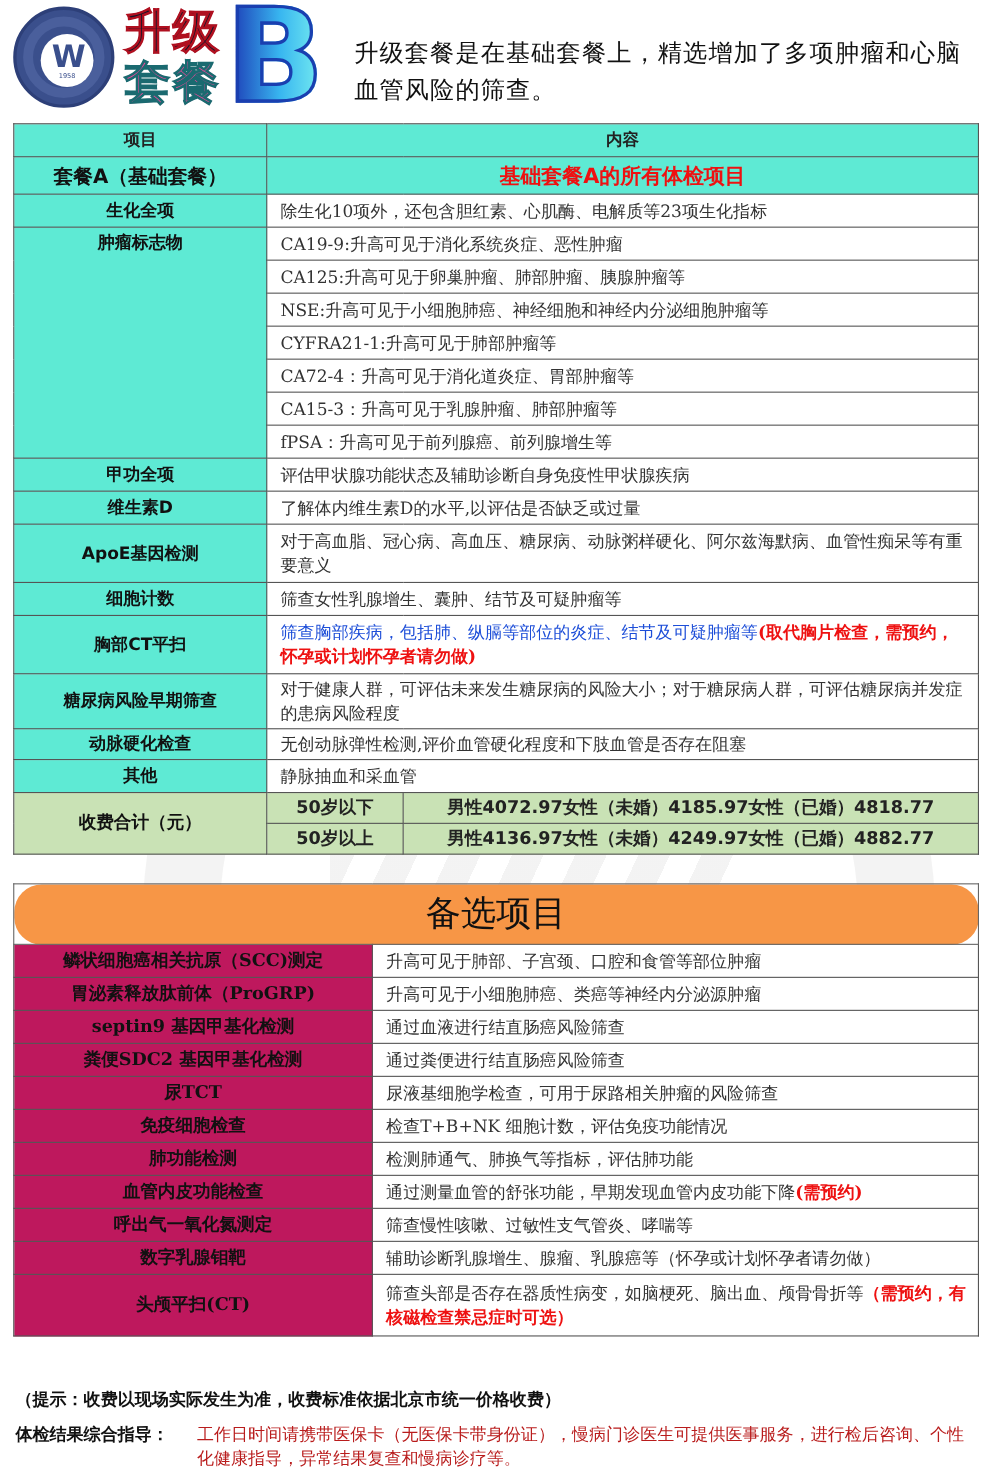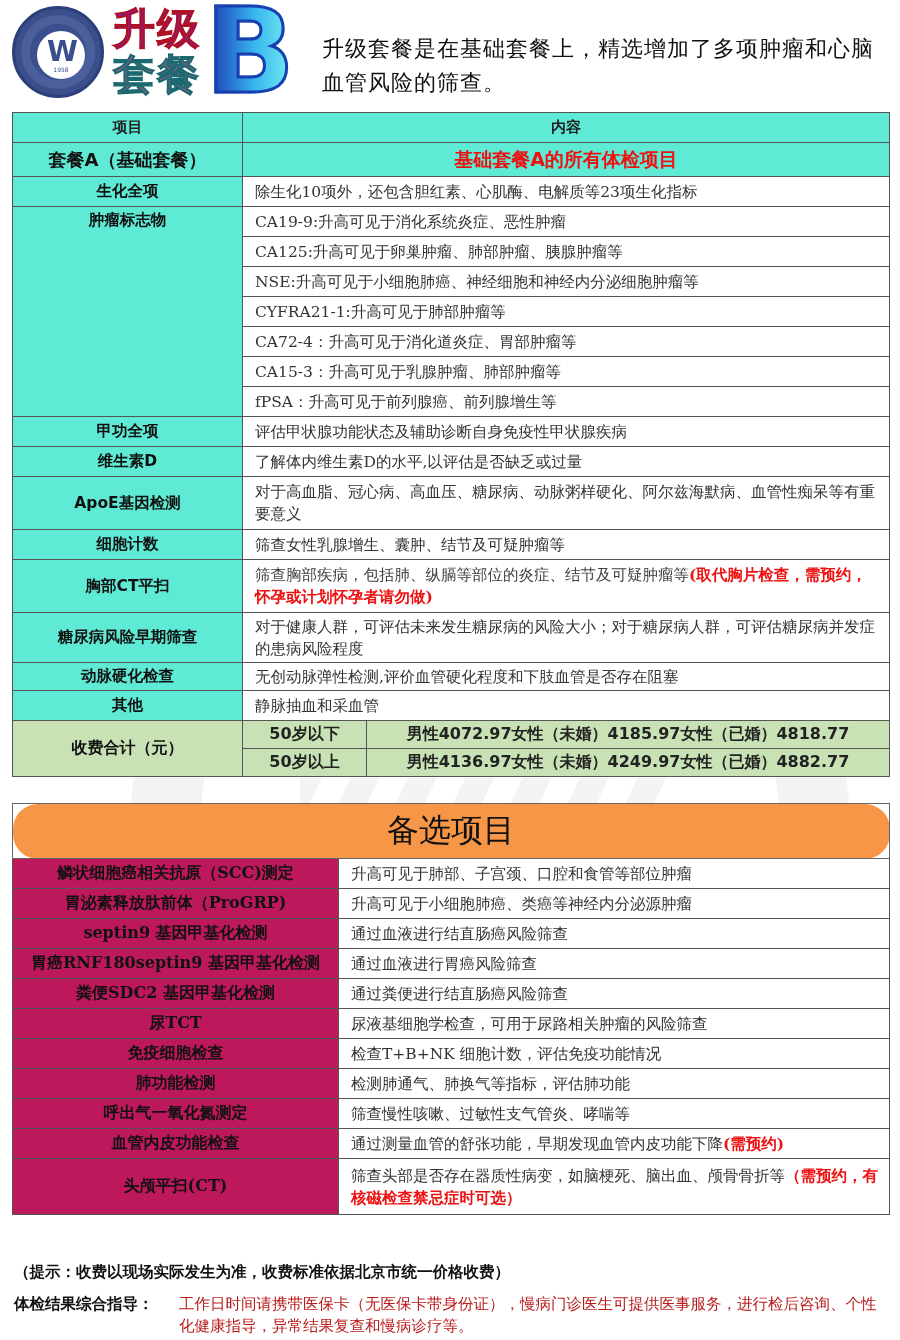--- a/index.html
+++ b/index.html
@@ -16,39 +16,39 @@
   
   .header { position: absolute; left: 0; top: 0; width: 900px; height: 105px; z-index: 1; }
   .logo-circle { position: absolute; left: 12px; top: 6px; width: 92px; height: 92px; border-radius: 50%;
     background: #3a4f8c; border: 3px solid #2d3f78; }
   .logo-circle .ring-text { position: absolute; inset: 6px; border-radius: 50%; border: 9px solid #4a5f9c; }
   .logo-circle .inner { position: absolute; left: 22px; top: 22px; width: 48px; height: 48px; border-radius: 50%;
     background: #ffffff; display: flex; align-items: center; justify-content: center; flex-direction: column; }
   .logo-circle .w { font-family: "DejaVu Sans", sans-serif; font-weight: bold; font-size: 28px; color: #3a4f8c; line-height: 28px; letter-spacing: -3px; }
   .logo-circle .yr { font-family: "DejaVu Sans", sans-serif; font-size: 6px; color: #3a4f8c; }
   .brand-top { position: absolute; left: 113px; top: 6px; font-family: "DejaVu Sans", sans-serif; font-size: 42px; font-weight: bold;
-    color: #6d28d9; -webkit-text-stroke: 1px #b01020; letter-spacing: 2px; line-height: 46px; }
+    color: #0f172a; -webkit-text-stroke: 1px #b01020; letter-spacing: 2px; line-height: 46px; }
   .brand-bot { position: absolute; left: 113px; top: 52px; font-family: "DejaVu Sans", sans-serif; font-size: 42px; font-weight: bold;
     color: #ec4899; -webkit-text-stroke: 1px #1a6a70; letter-spacing: 2px; line-height: 46px; }
   .brand-b { position: absolute; left: 205px; top: -8px; font-family: "DejaVu Sans", sans-serif; font-size: 118px; font-weight: bold;
     line-height: 118px; color: #3cc8f0; -webkit-text-stroke: 3px #1a3fb0;
     background: linear-gradient(90deg, #1a2fb0 0%, #38b6f0 55%, #7af0f0 100%); -webkit-background-clip: text; background-clip: text;
     -webkit-text-fill-color: transparent; }
   .intro { position: absolute; left: 322px; top: 32px; width: 570px; font-family: "DejaVu Serif", serif; font-size: 22px;
     line-height: 34px; color: #111; letter-spacing: 1px; }
 
   
   table { border-collapse: collapse; position: absolute; z-index: 1; table-layout: fixed; }
   td { border: 1px solid #555; font-size: 15.5px; vertical-align: middle; }
   .c-label { text-align: center; font-family: "DejaVu Sans", sans-serif; font-weight: bold; color: #111; }
   .c-content { padding-left: 12px; padding-right: 8px; background: #ffffff; color: #333; line-height: 22px; }
   .cyan { background: #5eead4; }
   .green { background: #c9e2b5; }
   .pink { background: #be185d; }
-  .red { color: #404040; }
+  .red { color: #1d4ed8; }
   .red-bold { color: #ee1111; font-weight: bold; }
 
   
   #main-table { left: 12px; top: 112px; width: 877px; }
   #main-table .th { text-align: center; font-family: "DejaVu Sans", sans-serif; font-weight: bold; font-size: 15px; }
   .pkgA-label { font-size: 18px !important; }
   .pkgA-content { text-align: center; font-size: 19px; font-family: "DejaVu Sans", sans-serif; font-weight: bold; color: #ee1111; }
   .tumor-label { vertical-align: top; padding-top: 3px; }
   .fee-age { text-align: center; font-family: "DejaVu Sans", sans-serif; font-weight: bold; font-size: 16px; }
   .fee-val { text-align: center; font-family: "DejaVu Sans", sans-serif; font-weight: bold; font-size: 16px; }
@@ -185,46 +185,46 @@
   </tr>
   <tr style="height:30px">
     <td class="c-label pink">胃泌素释放肽前体（ProGRP)</td>
     <td class="c-content">升高可见于小细胞肺癌、类癌等神经内分泌源肿瘤</td>
   </tr>
   <tr style="height:30px">
     <td class="c-label pink">septin9 基因甲基化检测</td>
     <td class="c-content">通过血液进行结直肠癌风险筛查</td>
   </tr>
   <tr style="height:30px">
-    <td class="c-label pink">胃癌RNF180septin9 基因甲基化检测</td>
-    <td class="c-content">通过血液进行胃癌风险筛查</td>
-  </tr>
-  <tr style="height:30px">
     <td class="c-label pink">粪便SDC2 基因甲基化检测</td>
     <td class="c-content">通过粪便进行结直肠癌风险筛查</td>
   </tr>
   <tr style="height:30px">
     <td class="c-label pink">尿TCT</td>
     <td class="c-content">尿液基细胞学检查，可用于尿路相关肿瘤的风险筛查</td>
   </tr>
   <tr style="height:30px">
     <td class="c-label pink">免疫细胞检查</td>
     <td class="c-content">检查T+B+NK 细胞计数，评估免疫功能情况</td>
   </tr>
   <tr style="height:30px">
     <td class="c-label pink">肺功能检测</td>
     <td class="c-content">检测肺通气、肺换气等指标，评估肺功能</td>
   </tr>
   <tr style="height:30px">
+    <td class="c-label pink">血管内皮功能检查</td>
+    <td class="c-content"><span>通过测量血管的舒张功能，早期发现血管内皮功能下降</span><span class="red-bold">(需预约)</span></td>
+  </tr>
+  <tr style="height:30px">
     <td class="c-label pink">呼出气一氧化氮测定</td>
     <td class="c-content">筛查慢性咳嗽、过敏性支气管炎、哮喘等</td>
   </tr>
   <tr style="height:30px">
-    <td class="c-label pink">血管内皮功能检查</td>
-    <td class="c-content"><span>通过测量血管的舒张功能，早期发现血管内皮功能下降</span><span class="red-bold">(需预约)</span></td>
+    <td class="c-label pink">数字乳腺钼靶</td>
+    <td class="c-content">辅助诊断乳腺增生、腺瘤、乳腺癌等（怀孕或计划怀孕者请勿做）</td>
   </tr>
   <tr style="height:56px">
     <td class="c-label pink">头颅平扫(CT)</td>
     <td class="c-content"><span>筛查头部是否存在器质性病变，如脑梗死、脑出血、颅骨骨折等</span><span class="red-bold">（需预约，有核磁检查禁忌症时可选）</span></td>
   </tr>
 </tbody>
   </table>
 
 <div class="note">（提示：收费以现场实际发生为准，收费标准依据北京市统一价格收费）</div>
 <div class="guide">

